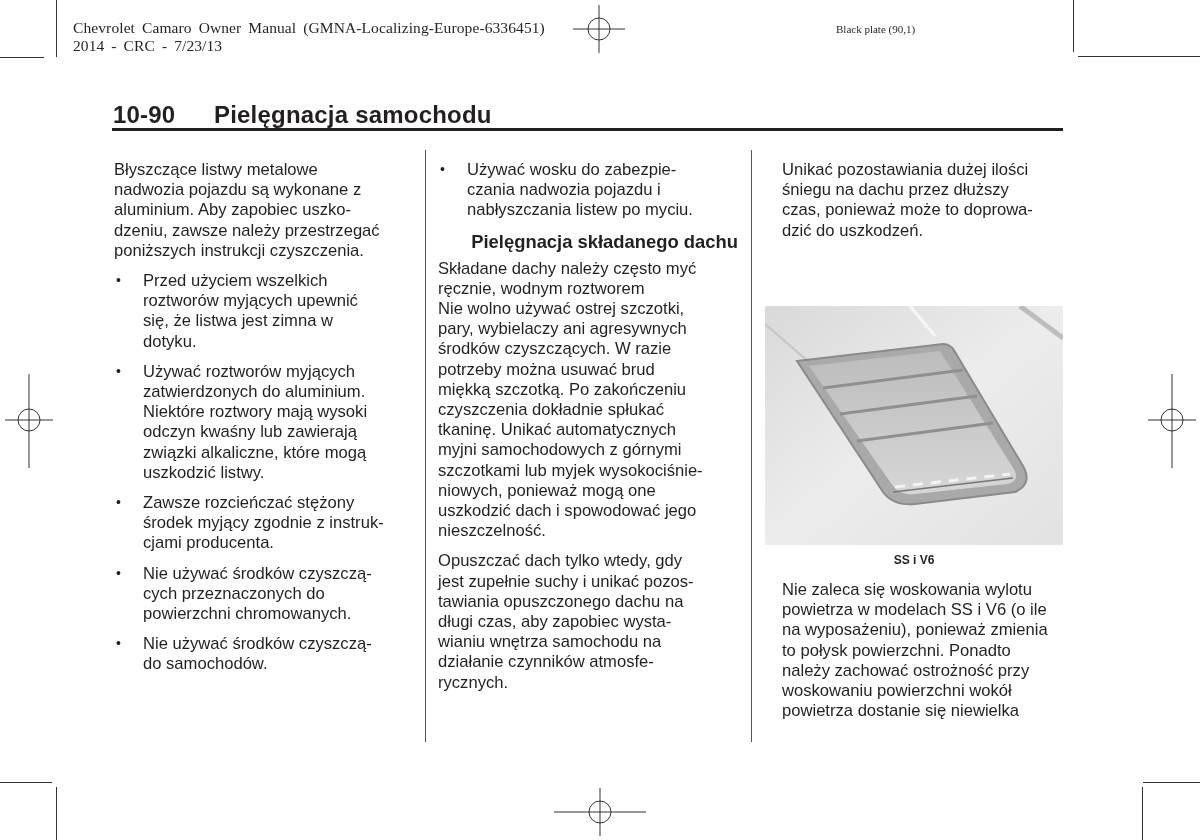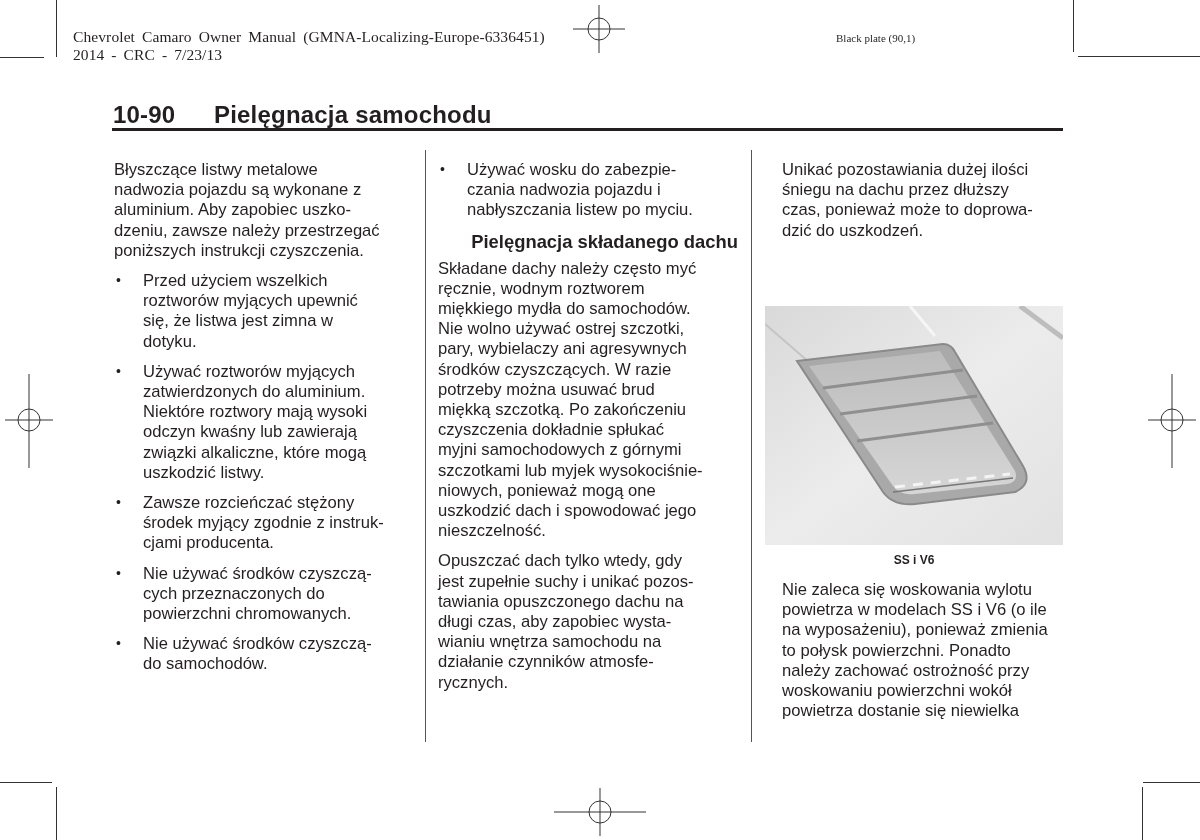--- a/index.html
+++ b/index.html
@@ -1,18 +1,18 @@
 <!DOCTYPE html>
 <html><head>
   <meta charset="utf-8">
   <style>
     html, body { margin: 0; padding: 0; background: #ffffff; }
     body { width: 1200px; height: 840px; position: relative; overflow: hidden; color: #231f20; }
     .abs { position: absolute; }
-    .serif { font-family: "Liberation Serif", "DejaVu Serif", serif; margin-top: 9px; }
+    .serif { font-family: "Liberation Serif", "DejaVu Serif", serif; }
     .sans { font-family: "Liberation Sans", "DejaVu Sans", sans-serif; }
 
     .hdr-meta { left: 73px; top: 19px; font-size: 15.5px; line-height: 18px; letter-spacing: 0.1px; word-spacing: 3px; }
     .hdr-plate { left: 836px; top: 23px; font-size: 11px; }
 
     .page-title { left: 113px; top: 101px; font-size: 24px; font-weight: bold; letter-spacing: 0.2px; white-space: nowrap; }
     .page-title .num { display: inline-block; width: 101px; }
     .title-rule { left: 112px; top: 128px; width: 951px; height: 3px; background: #231f20; }
 
     .col { top: 160px; width: 300px; font-size: 16.6px; line-height: 20.2px; }
@@ -104,27 +104,27 @@
       <i class="bullet" style="font-style:normal">•</i>
       <span>Używać wosku do zabezpie-</span>
       <span>czania nadwozia pojazdu i</span>
       <span>nabłyszczania listew po myciu.</span>
     </li>
   </ul>
   <h3>Pielęgnacja składanego dachu</h3>
   <p class="nowrap-lines">
     <span>Składane dachy należy często myć</span>
     <span>ręcznie, wodnym roztworem</span>
-    <span>miękkiego mydła do samochodów.</span>
     <span>Nie wolno używać ostrej szczotki,</span>
     <span>pary, wybielaczy ani agresywnych</span>
     <span>środków czyszczących. W razie</span>
     <span>potrzeby można usuwać brud</span>
     <span>miękką szczotką. Po zakończeniu</span>
     <span>czyszczenia dokładnie spłukać</span>
+    <span>tkaninę. Unikać automatycznych</span>
     <span>myjni samochodowych z górnymi</span>
     <span>szczotkami lub myjek wysokociśnie-</span>
     <span>niowych, ponieważ mogą one</span>
     <span>uszkodzić dach i spowodować jego</span>
     <span>nieszczelność.</span>
   </p>
   <p class="nowrap-lines">
     <span>Opuszczać dach tylko wtedy, gdy</span>
     <span>jest zupełnie suchy i unikać pozos-</span>
     <span>tawiania opuszczonego dachu na</span>

